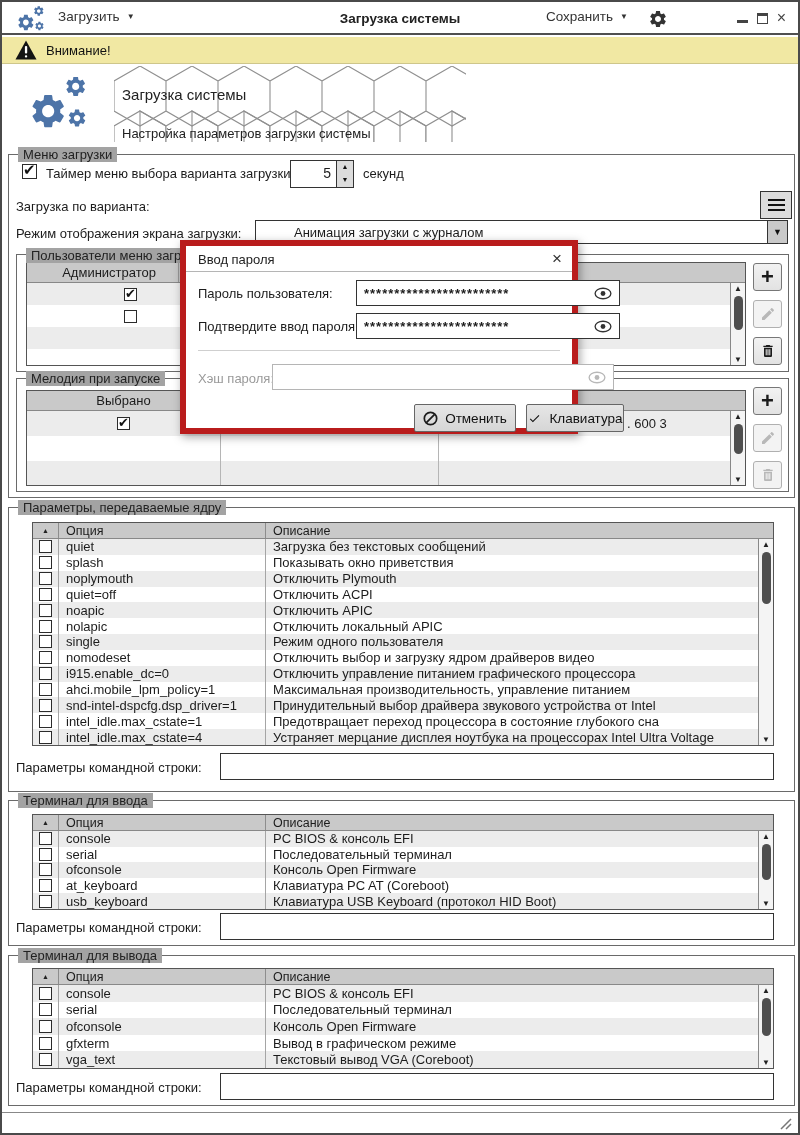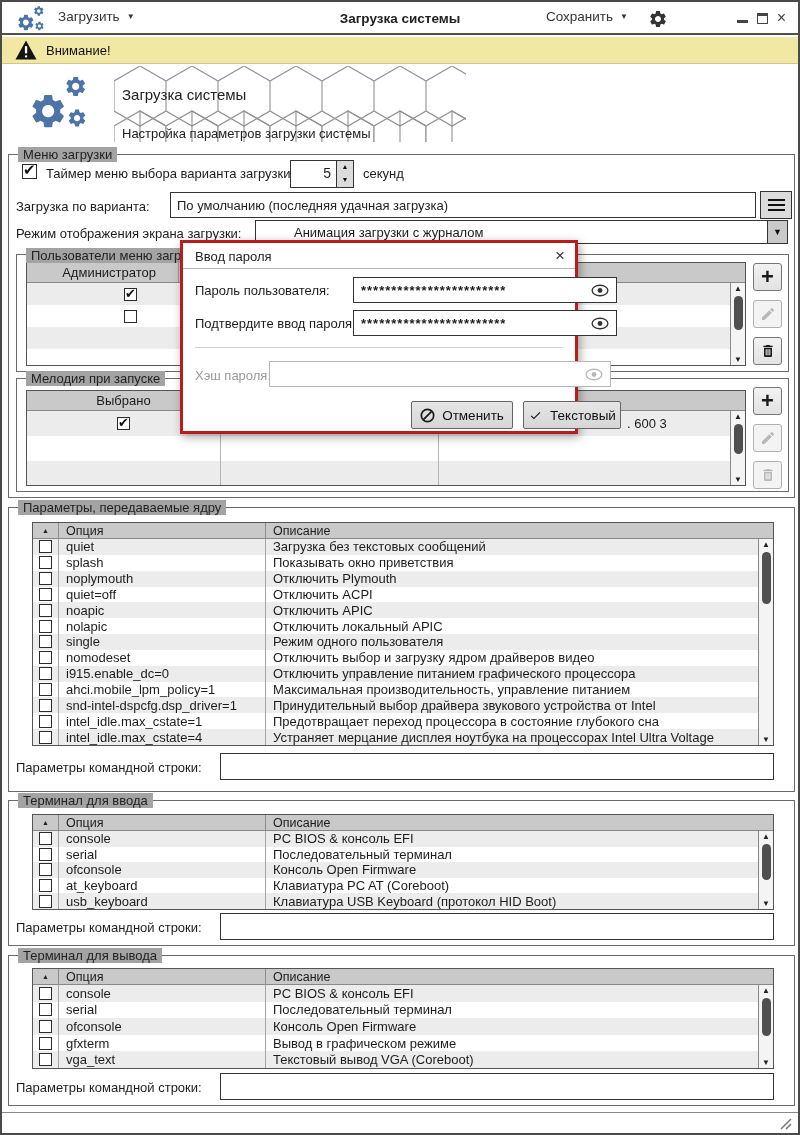--- a/index.html
+++ b/index.html
@@ -62,21 +62,21 @@
   
   .vscroll{position:absolute;right:0;width:15px;border-left:1px solid #888;background:#f4f4f4;display:flex;flex-direction:column;align-items:center;}
   .sarr{font-size:8px;color:#222;line-height:11px;flex:none;}
   .sarr.dn{margin-top:auto;}
   .sthumb{width:9px;background:#4f4f4f;border-radius:5px;margin-top:2px;flex:none;}
   
   .abtn{position:absolute;width:29px;height:28px;border:1.4px solid #777;border-radius:3px;background:linear-gradient(#f2f2f2,#e2e2e2);display:flex;align-items:center;justify-content:center;color:#1b1b1b;}
   .abtn.dis{border-color:#b0b0b0;background:#f3f3f3;color:#b8b8b8;}
   .abtn .plus{font-size:22px;font-weight:700;line-height:20px;}
   
-  .dlg{position:absolute;left:178px;top:238px;width:398px;height:194px;background:#fff;border:3px solid #b91c1c;
+  .dlg{position:absolute;left:178px;top:238px;width:398px;height:194px;background:#fff;border:6px solid #b91c1c;
        box-shadow:2px 3px 9px rgba(0,0,0,0.35);z-index:50;}
   .dlg-tb{position:absolute;left:0;top:0;right:0;height:26px;border-bottom:1px solid #b5b5b5;}
   .dlg-title{position:absolute;left:12px;top:6px;font-size:13px;color:#222;}
   .dlg-x{position:absolute;right:10px;top:3px;font-size:17px;color:#333;}
   .pwfield{position:absolute;height:26px;border:1.6px solid #333;background:#fff;display:flex;align-items:center;}
   .pwfield .stars{flex:1;font-size:13px;font-weight:700;letter-spacing:1px;padding-left:7px;overflow:hidden;white-space:nowrap;}
   .pwfield.dis{border:1.3px solid #b5b5b5;}
   .eye{flex:none;margin-right:7px;display:flex;color:#333;}
   .eye.dim{color:#b8b8b8;}
   .dlg-sep{position:absolute;left:12px;right:12px;top:104px;border-top:1px solid #cfcfcf;}
@@ -169,21 +169,20 @@
   <div class="spin abs" style="left:288px;top:158px;width:64px;height:28px">
     <div class="val">5</div>
     <div class="arrs">
       <div>▲</div>
       <div>▼</div>
     </div>
   </div>
   <div class="lbl" style="left:361px;top:164px">секунд</div>
 
   <div class="lbl" style="left:14px;top:197px">Загрузка по варианта:</div>
-  <input class="txtin" style="left: 168px; top: 190px; width: 586px; height: 26px;" value="По умолчанию (последняя удачная загрузка)">
   <div class="burger" style="left:758px;top:189px;width:32px;height:28px">
     <i></i>
       <i></i>
       <i></i>
   </div>
 
   <div class="lbl" style="left:14px;top:224px">Режим отображения экрана загрузки:</div>
   <div class="combo" style="left:253px;top:218px;width:533px;height:24px">
     <div class="cval">Анимация загрузки с журналом</div>
     <div class="carr">▼</div>
@@ -544,17 +543,17 @@
       <svg width="15" height="15" viewBox="0 0 16 16">
         <circle cx="8" cy="8" r="6.6" fill="none" stroke="#1b1b1b" stroke-width="1.8"></circle>
         <line x1="3.6" y1="12.4" x2="12.4" y2="3.6" stroke="#1b1b1b" stroke-width="1.8"></line>
       </svg>
       <span>Отменить</span>
     </div>
     <div class="dbtn" style="left:340px;width:98px">
       <svg width="15" height="13" viewBox="0 0 24 24">
         <path d="M9 16.17L4.83 12l-1.42 1.41L9 19 21 7l-1.41-1.41z" fill="#111"></path>
       </svg>
-      <span>Текстовый</span>
+      <span>Клавиатура</span>
     </div>
   </div>
 
 </div>
 
 </body></html>

